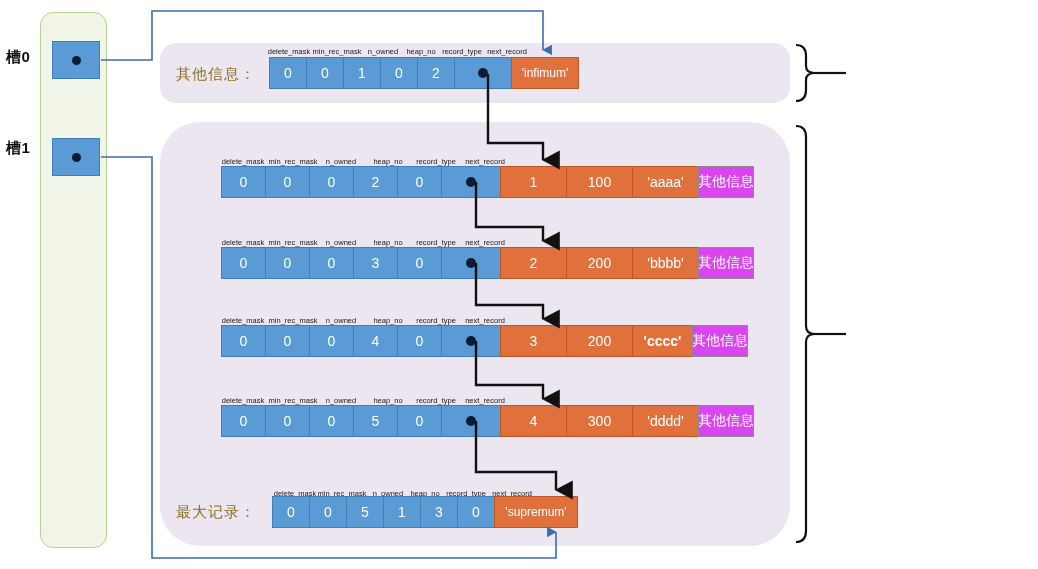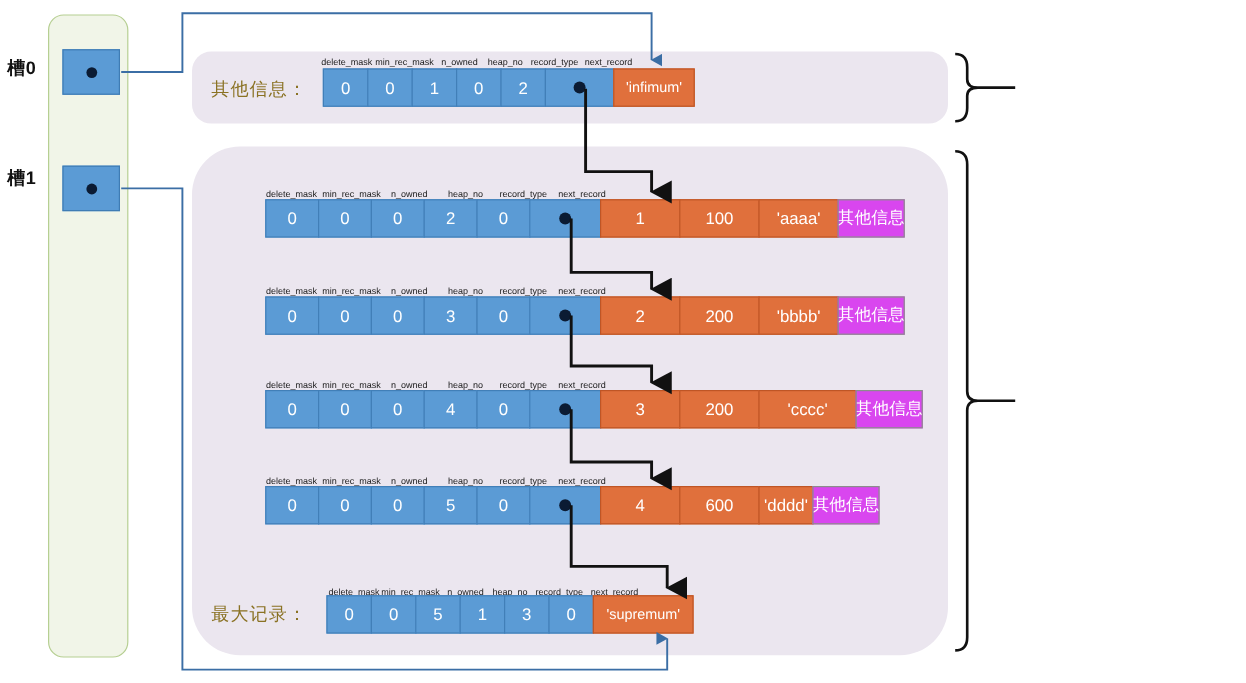--- a/index.html
+++ b/index.html
@@ -211,43 +211,43 @@
     <div class="cell blue" style="width:45px;">0</div>
     <div class="cell blue" style="width:45px;">0</div>
     <div class="cell blue" style="width:45px;">0</div>
     <div class="cell blue" style="width:45px;">4</div>
     <div class="cell blue" style="width:45px;">0</div>
     <div class="cell blue" style="width:60px;">
       <span class="ptr-dot"></span>
     </div>
     <div class="cell orange" style="width:67px;">3</div>
     <div class="cell orange" style="width:67px;">200</div>
-    <div class="cell orange" style="width:82px;">'cccc'</div>
+    <div class="cell orange" style="width:61px;font-weight:bold;">'cccc'</div>
     <div class="cell gray" style="width:56px;">其他信息</div>
   </div>
 
   <div class="fieldname" style="left:243px; top:396px;">delete_mask</div>
   <div class="fieldname" style="left:293px; top:396px;">min_rec_mask</div>
   <div class="fieldname" style="left:341px; top:396px;">n_owned</div>
   <div class="fieldname" style="left:388px; top:396px;">heap_no</div>
   <div class="fieldname" style="left:436px; top:396px;">record_type</div>
   <div class="fieldname" style="left:485px; top:396px;">next_record</div>
 
   <div class="record" style="left:221px; top:405px;">
     <div class="cell blue" style="width:45px;">0</div>
     <div class="cell blue" style="width:45px;">0</div>
     <div class="cell blue" style="width:45px;">0</div>
     <div class="cell blue" style="width:45px;">5</div>
     <div class="cell blue" style="width:45px;">0</div>
     <div class="cell blue" style="width:60px;">
       <span class="ptr-dot"></span>
     </div>
     <div class="cell orange" style="width:67px;">4</div>
-    <div class="cell orange" style="width:67px;">600</div>
-    <div class="cell orange" style="width:46px;">'dddd'</div>
+    <div class="cell orange" style="width:67px;">300</div>
+    <div class="cell orange" style="width:67px;">'dddd'</div>
     <div class="cell gray" style="width:56px;">其他信息</div>
   </div>
 
   <div class="rec-label" style="left:176px; top:503px;">最大记录：</div>
 
   <div class="fieldname" style="left:295px; top:489px;">delete_mask</div>
   <div class="fieldname" style="left:342px; top:489px;">min_rec_mask</div>
   <div class="fieldname" style="left:388px; top:489px;">n_owned</div>
   <div class="fieldname" style="left:425px; top:489px;">heap_no</div>
   <div class="fieldname" style="left:466px; top:489px;">record_type</div>

